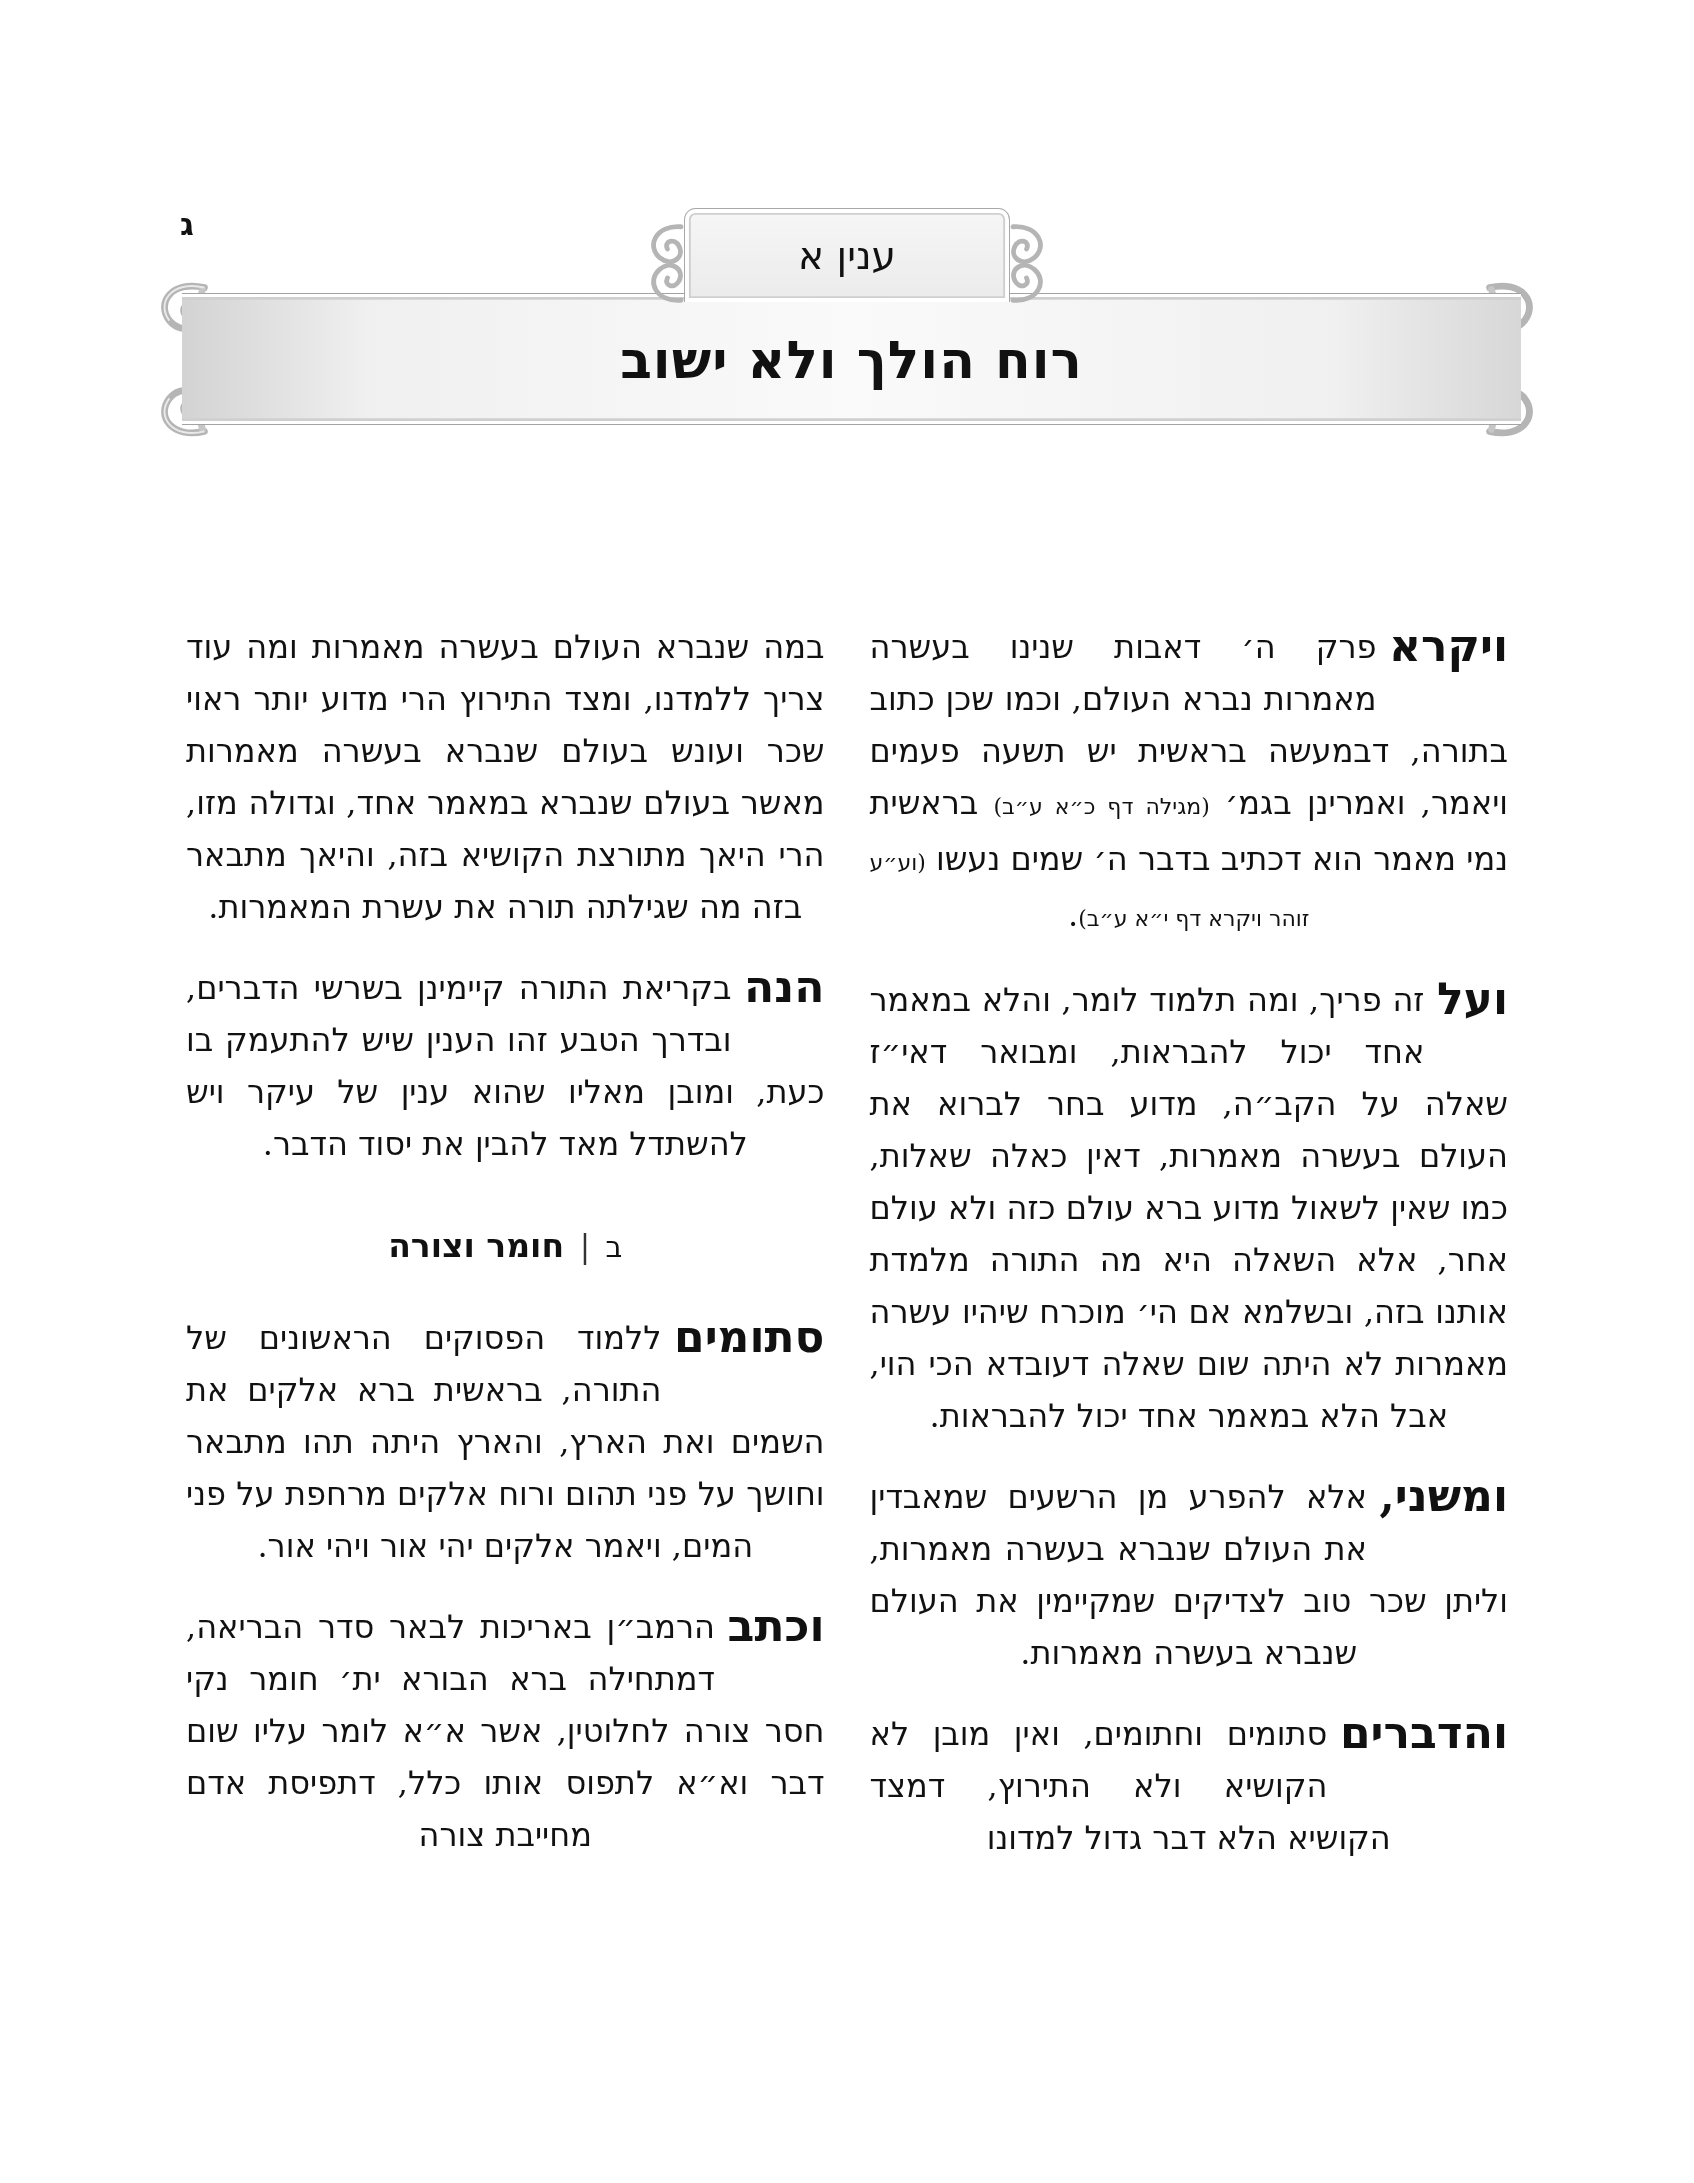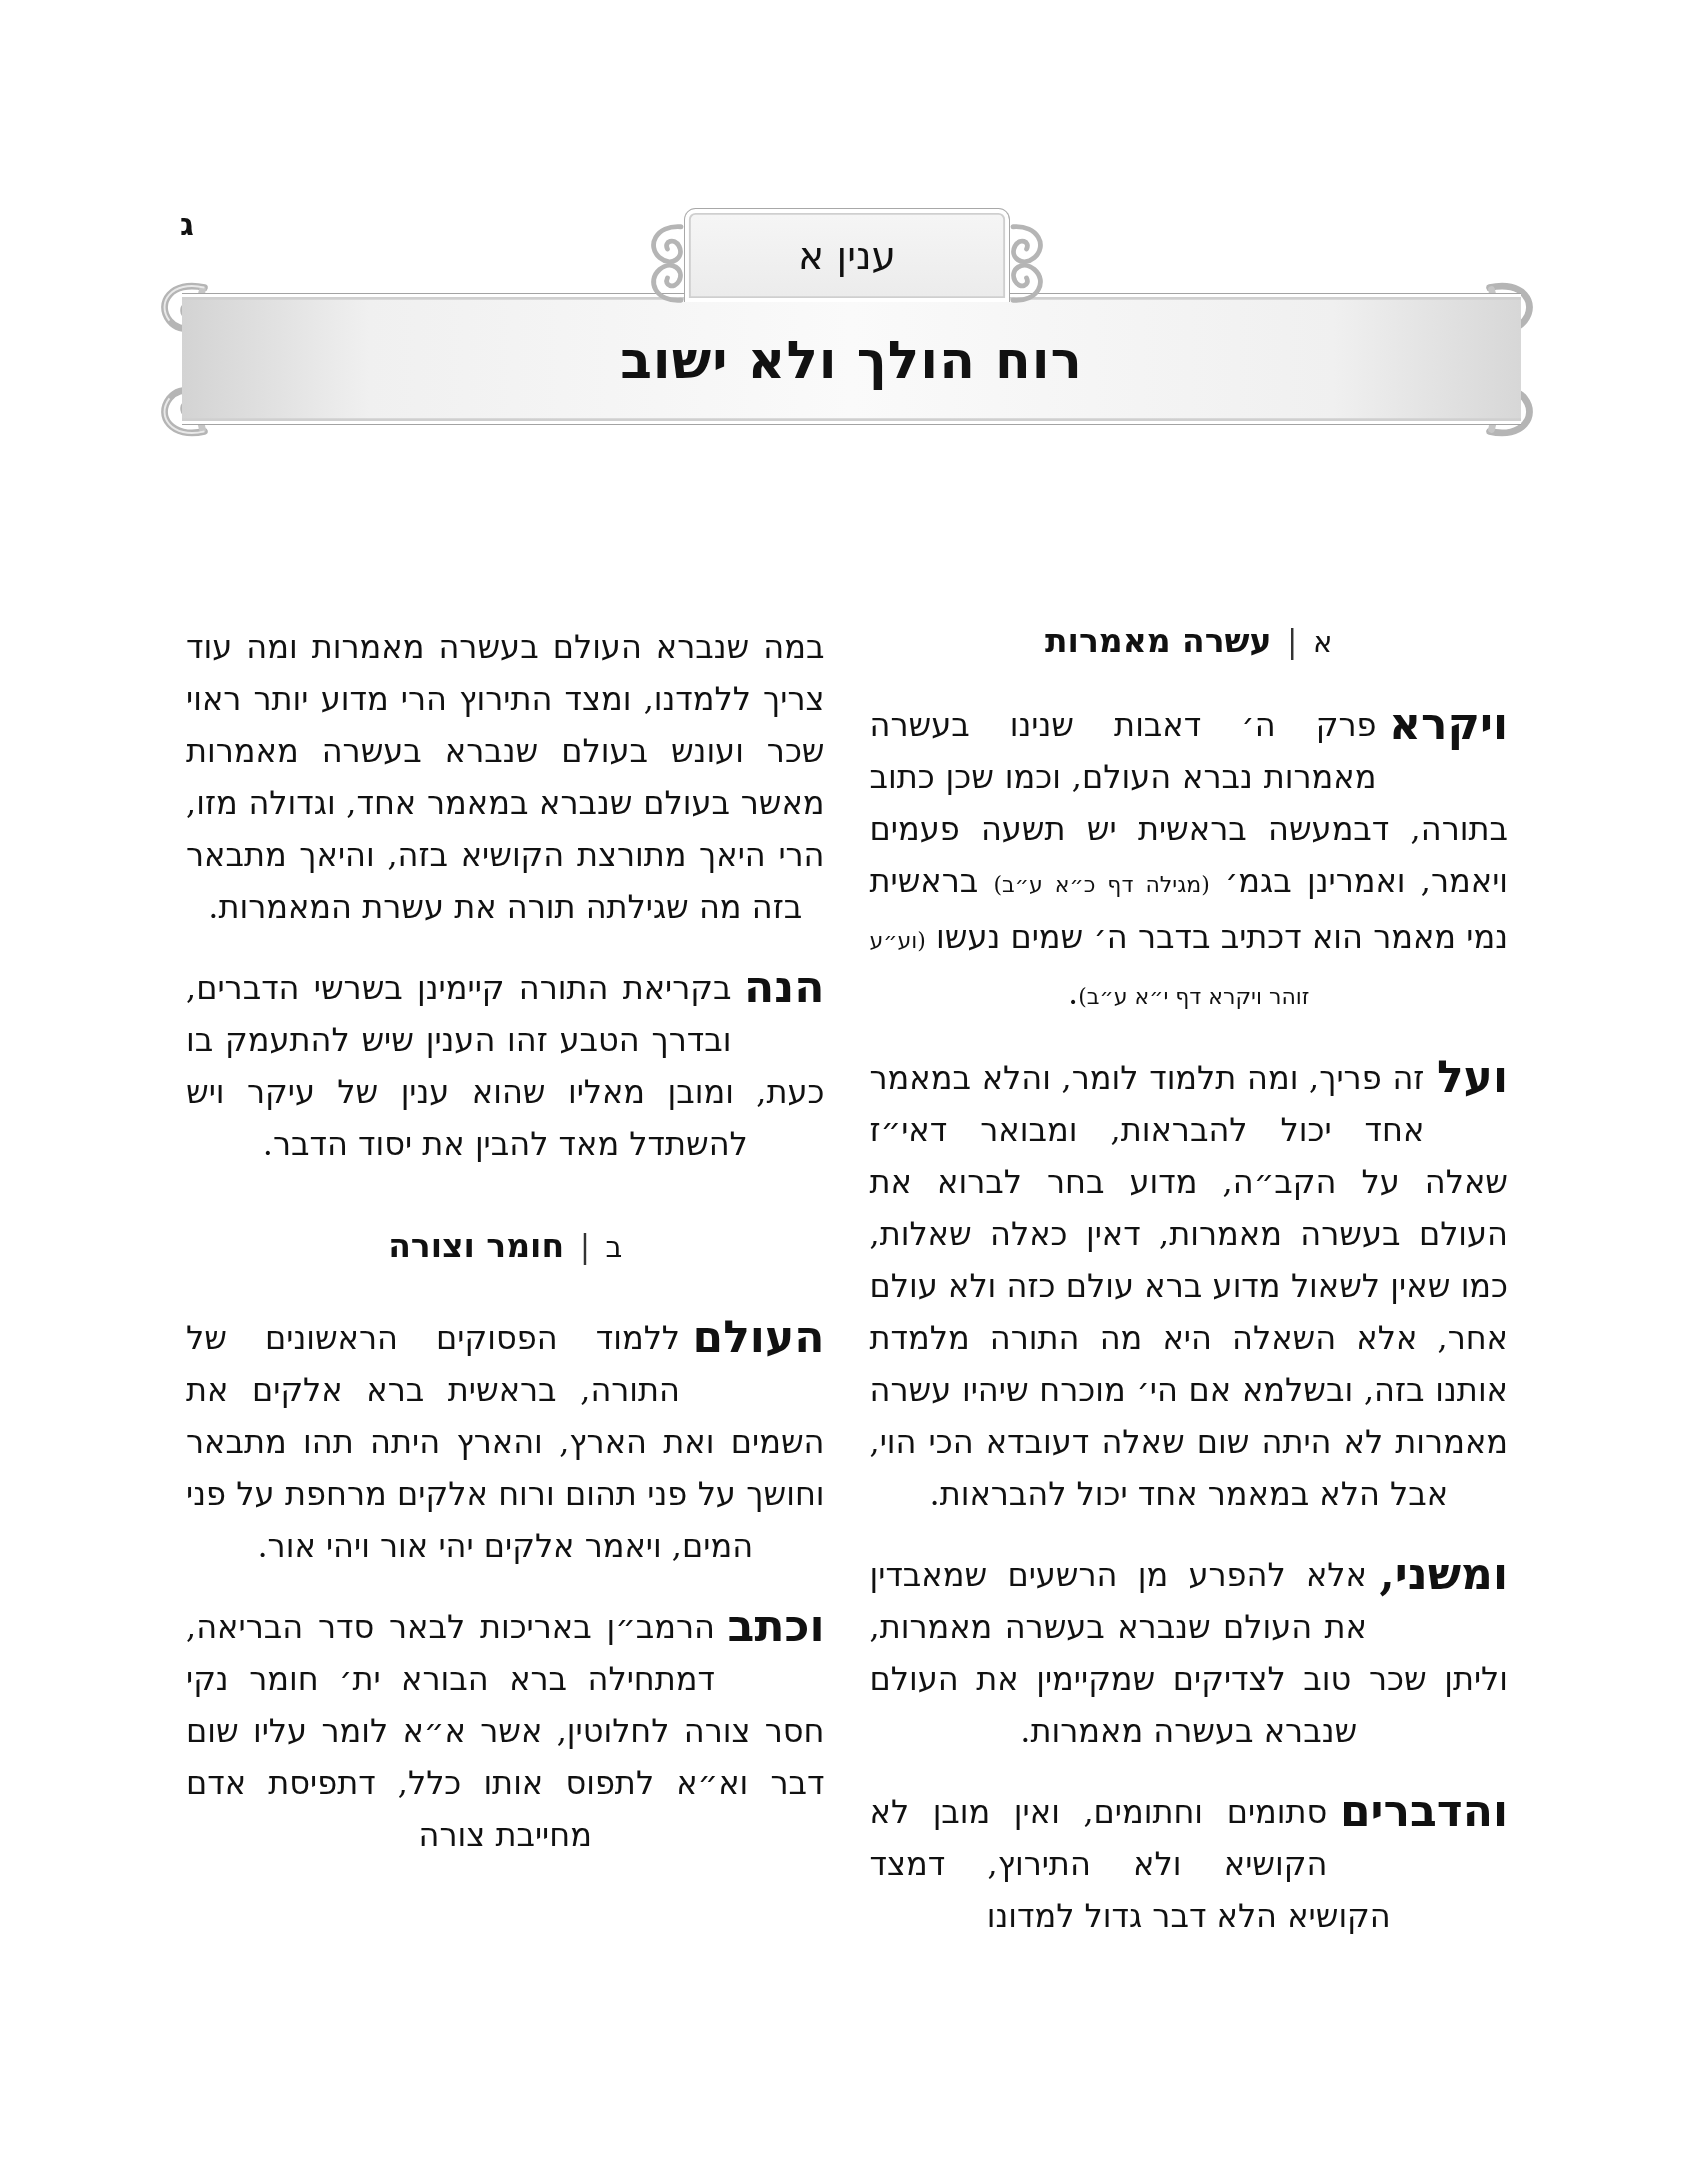--- a/index.html
+++ b/index.html
@@ -104,34 +104,31 @@
     </div>
 
     <div class="bar">
       <h1 class="chapter-title">רוח הולך ולא ישוב</h1>
     </div>
   </header>
 
   <main class="columns">
 
     <section class="col">
-      <h2 class="sec-heading">
-        <span class="sec-num">א</span><span class="sec-sep">|</span><span class="sec-title">עשרה מאמרות</span>
-      </h2>
       <p class="para"><span class="opener">ויקרא</span><span><span class="t"> פרק ה׳ דאבות שנינו בעשרה מאמרות נברא העולם, וכמו שכן כתוב בתורה, דבמעשה בראשית יש תשעה פעמים ויאמר, ואמרינן בגמ׳ </span><span class="cite">(מגילה דף כ״א ע״ב)</span><span class="t"> בראשית נמי מאמר הוא דכתיב בדבר ה׳ שמים נעשו </span><span class="cite">(וע״ע זוהר ויקרא דף י״א ע״ב)</span><span class="t">.</span></span></p>
       <p class="para"><span class="opener">ועל</span><span><span class="t"> זה פריך, ומה תלמוד לומר, והלא במאמר אחד יכול להבראות, ומבואר דאי״ז שאלה על הקב״ה, מדוע בחר לברוא את העולם בעשרה מאמרות, דאין כאלה שאלות, כמו שאין לשאול מדוע ברא עולם כזה ולא עולם אחר, אלא השאלה היא מה התורה מלמדת אותנו בזה, ובשלמא אם הי׳ מוכרח שיהיו עשרה מאמרות לא היתה שום שאלה דעובדא הכי הוי, אבל הלא במאמר אחד יכול להבראות.</span></span></p>
       <p class="para"><span class="opener">ומשני,</span><span><span class="t"> אלא להפרע מן הרשעים שמאבדין את העולם שנברא בעשרה מאמרות, וליתן שכר טוב לצדיקים שמקיימין את העולם שנברא בעשרה מאמרות.</span></span></p>
       <p class="para"><span class="opener">והדברים</span><span><span class="t"> סתומים וחתומים, ואין מובן לא הקושיא ולא התירוץ, דמצד הקושיא הלא דבר גדול למדונו</span></span></p>
     </section>
 
     <section class="col">
       <p class="para"><span><span class="t">במה שנברא העולם בעשרה מאמרות ומה עוד צריך ללמדנו, ומצד התירוץ הרי מדוע יותר ראוי שכר ועונש בעולם שנברא בעשרה מאמרות מאשר בעולם שנברא במאמר אחד, וגדולה מזו, הרי היאך מתורצת הקושיא בזה, והיאך מתבאר בזה מה שגילתה תורה את עשרת המאמרות.</span></span></p>
       <p class="para"><span class="opener">הנה</span><span><span class="t"> בקריאת התורה קיימינן בשרשי הדברים, ובדרך הטבע זהו הענין שיש להתעמק בו כעת, ומובן מאליו שהוא ענין של עיקר ויש להשתדל מאד להבין את יסוד הדבר.</span></span></p>
       <h2 class="sec-heading second">
         <span class="sec-num">ב</span><span class="sec-sep">|</span><span class="sec-title">חומר וצורה</span>
       </h2>
-      <p class="para"><span class="opener">העולם</span><span><span class="t"> ללמוד הפסוקים הראשונים של התורה, בראשית ברא אלקים את השמים ואת הארץ, והארץ היתה תהו מתבאר וחושך על פני תהום ורוח אלקים מרחפת על פני המים, ויאמר אלקים יהי אור ויהי אור.</span></span></p>
+      <p class="para"><span class="opener">סתומים</span><span><span class="t"> ללמוד הפסוקים הראשונים של התורה, בראשית ברא אלקים את השמים ואת הארץ, והארץ היתה תהו מתבאר וחושך על פני תהום ורוח אלקים מרחפת על פני המים, ויאמר אלקים יהי אור ויהי אור.</span></span></p>
       <p class="para"><span class="opener">וכתב</span><span><span class="t"> הרמב״ן באריכות לבאר סדר הבריאה, דמתחילה ברא הבורא ית׳ חומר נקי חסר צורה לחלוטין, אשר א״א לומר עליו שום דבר וא״א לתפוס אותו כלל, דתפיסת אדם מחייבת צורה</span></span></p>
     </section>
 
   </main>
 </div>
 
 
 </body></html>

